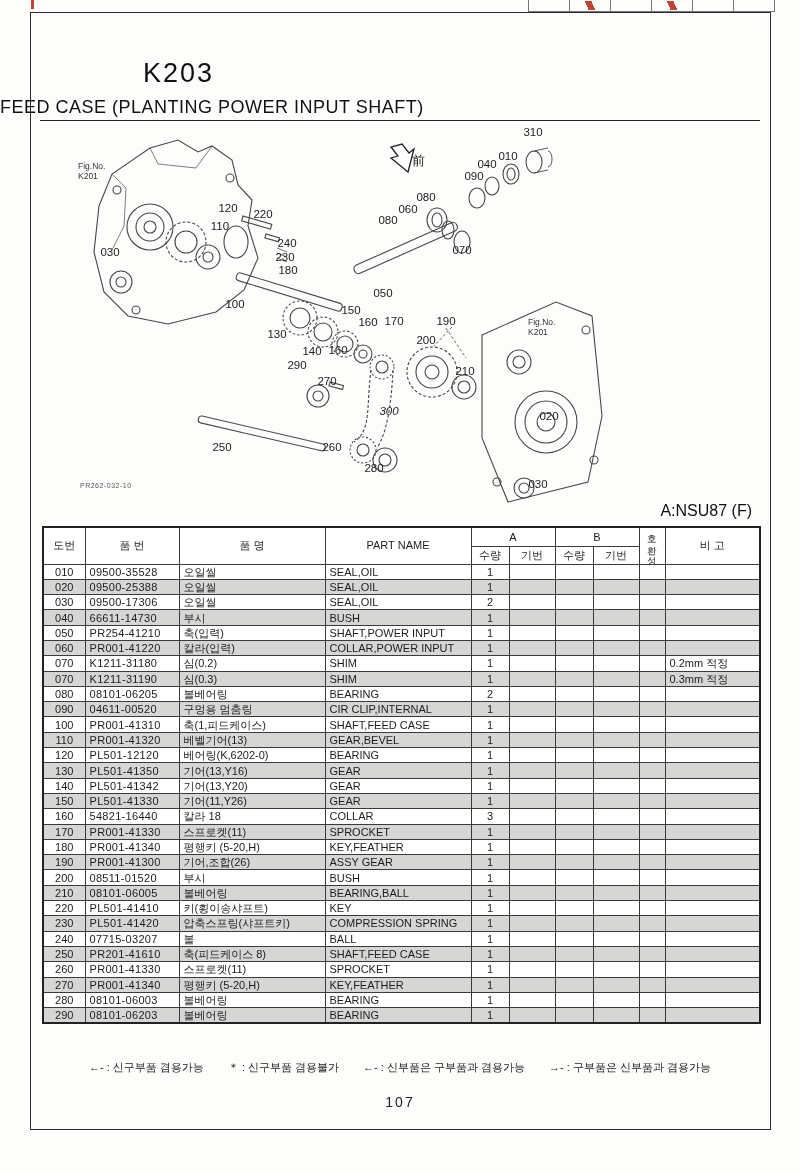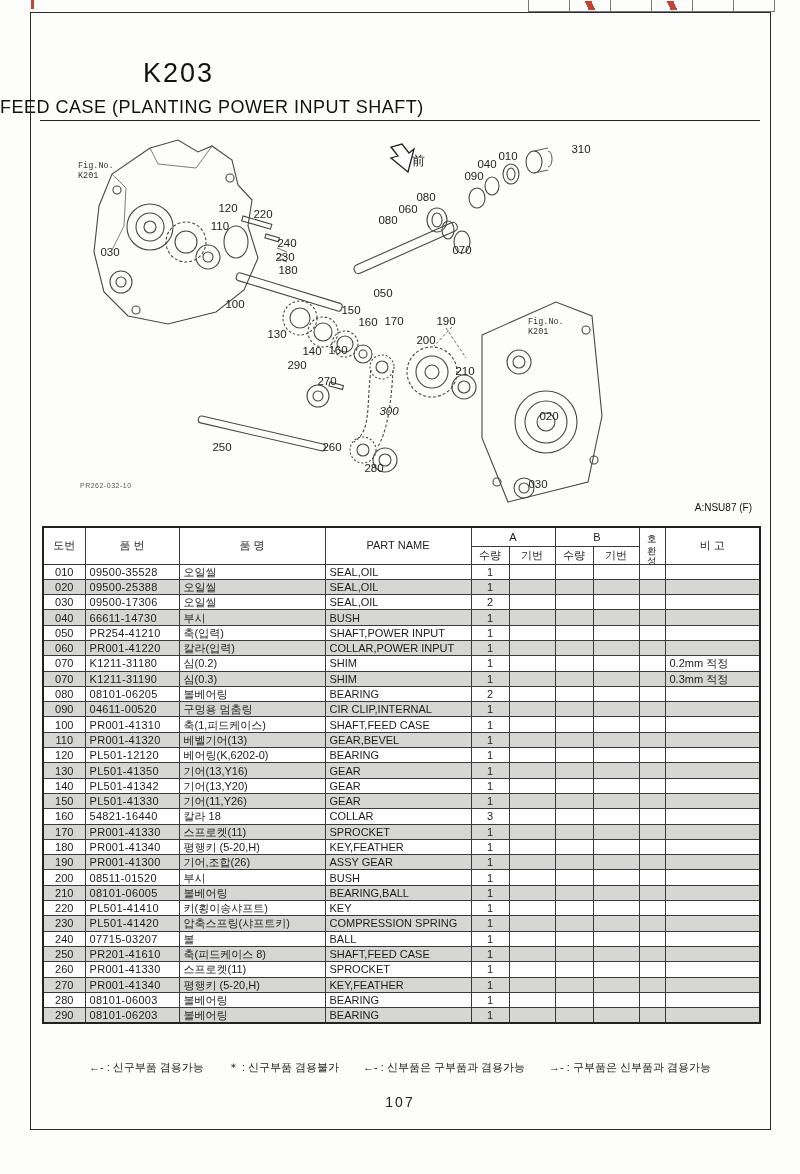--- a/index.html
+++ b/index.html
@@ -17,25 +17,25 @@
   .corner-tick{position:absolute;left:31px;top:0;width:3px;height:9px;background:#c14434;}
   
   .title-code{position:absolute;left:95px;top:58px;font-size:27px;letter-spacing:2px;color:#111;margin-left:48px;}
   .title-ko{position:absolute;left:190px;top:60px;font-size:25px;letter-spacing:1px;color:#111;}
   .title-en{position:absolute;left:0;top:97px;width:800px;text-align:left;font-size:18px;letter-spacing:0.5px;color:#111;}
   .title-rule{position:absolute;left:40px;top:120px;width:720px;border-top:1.6px solid #222;}
   
   .diagram{position:absolute;left:0;top:130px;width:800px;height:388px;}
   .diagram svg{position:absolute;left:0;top:0;}
   .callout{position:absolute;transform:translate(-50%,-50%);font-size:11.5px;color:#222;white-space:nowrap;background:transparent;}
-  .fig-note{position:absolute;font-size:8.5px;line-height:1.15;color:#333;text-align:left;font-family:Liberation Mono, monospace;}
+  .fig-note{position:absolute;font-size:8.5px;line-height:1.15;color:#333;text-align:left;}
   .fig-note .v{display:block;}
   .drawing-ref{position:absolute;font-size:7px;color:#555;letter-spacing:0.5px;}
   .front-label{position:absolute;font-size:13px;color:#222;}
-  .model-note{position:absolute;right:48px;top:502px;font-size:10px;color:#111;}
+  .model-note{position:absolute;right:48px;top:502px;font-size:16px;color:#111;}
   
   table.parts{position:absolute;left:42px;top:526px;width:717px;border-collapse:collapse;table-layout:fixed;border:2px solid #222;background:#fff;}
   table.parts th,table.parts td{border:1px solid #3a3a3a;font-weight:normal;overflow:hidden;white-space:nowrap;}
   table.parts thead th{font-size:11px;text-align:center;height:17px;line-height:15px;padding:0 2px;background:#fff;}
   table.parts thead tr.sub th{height:15px;}
   table.parts td{height:14.3px;line-height:14px;font-size:11px;padding:0 4px;}
   td.c-no{text-align:center;padding:0 2px;}
   td.c-pn{letter-spacing:0.3px;}
   td.c-qa,td.c-qb{text-align:center;}
   tr.shaded td{background:#d6d6d4;}
@@ -193,21 +193,21 @@
       <div class="callout" style="left: 332px; top: 317px;">260</div>
       <div class="callout" style="left: 374px; top: 338px;">280</div>
       <div class="callout" style="left: 549px; top: 286px;">020</div>
       <div class="callout" style="left: 538px; top: 354px;">030</div>
       <div class="callout" style="left: 426px; top: 67px;">080</div>
       <div class="callout" style="left: 408px; top: 79px;">060</div>
       <div class="callout" style="left: 388px; top: 90px;">080</div>
       <div class="callout" style="left: 474px; top: 46px;">090</div>
       <div class="callout" style="left: 487px; top: 34px;">040</div>
       <div class="callout" style="left: 508px; top: 26px;">010</div>
-      <div class="callout" style="left: 533px; top: 19px; margin-left: 48px;">310</div>
+      <div class="callout" style="left: 533px; top: 2px;">310</div>
       <div class="callout" style="left: 462px; top: 120px;">070</div>
     </div>
 
   <div class="model-note">A:NSU87 (F)</div>
 
   <table class="parts">
     <colgroup>
       <col style="width:42px">
         <col style="width:94px">
         <col style="width:146px">

